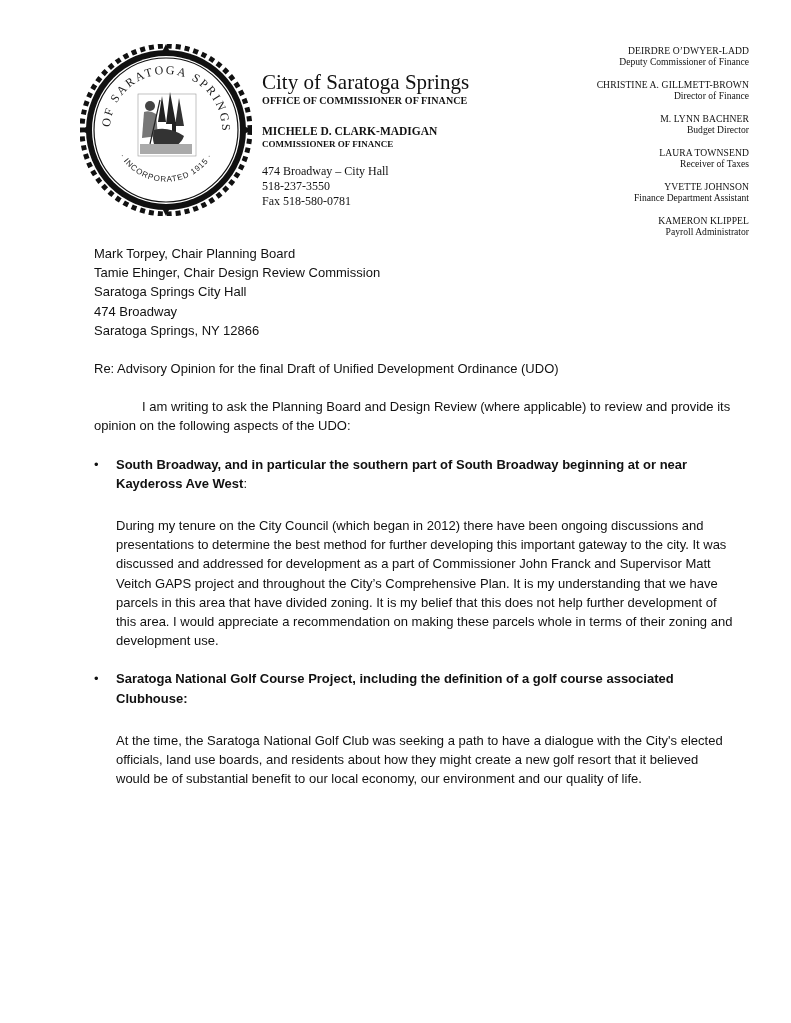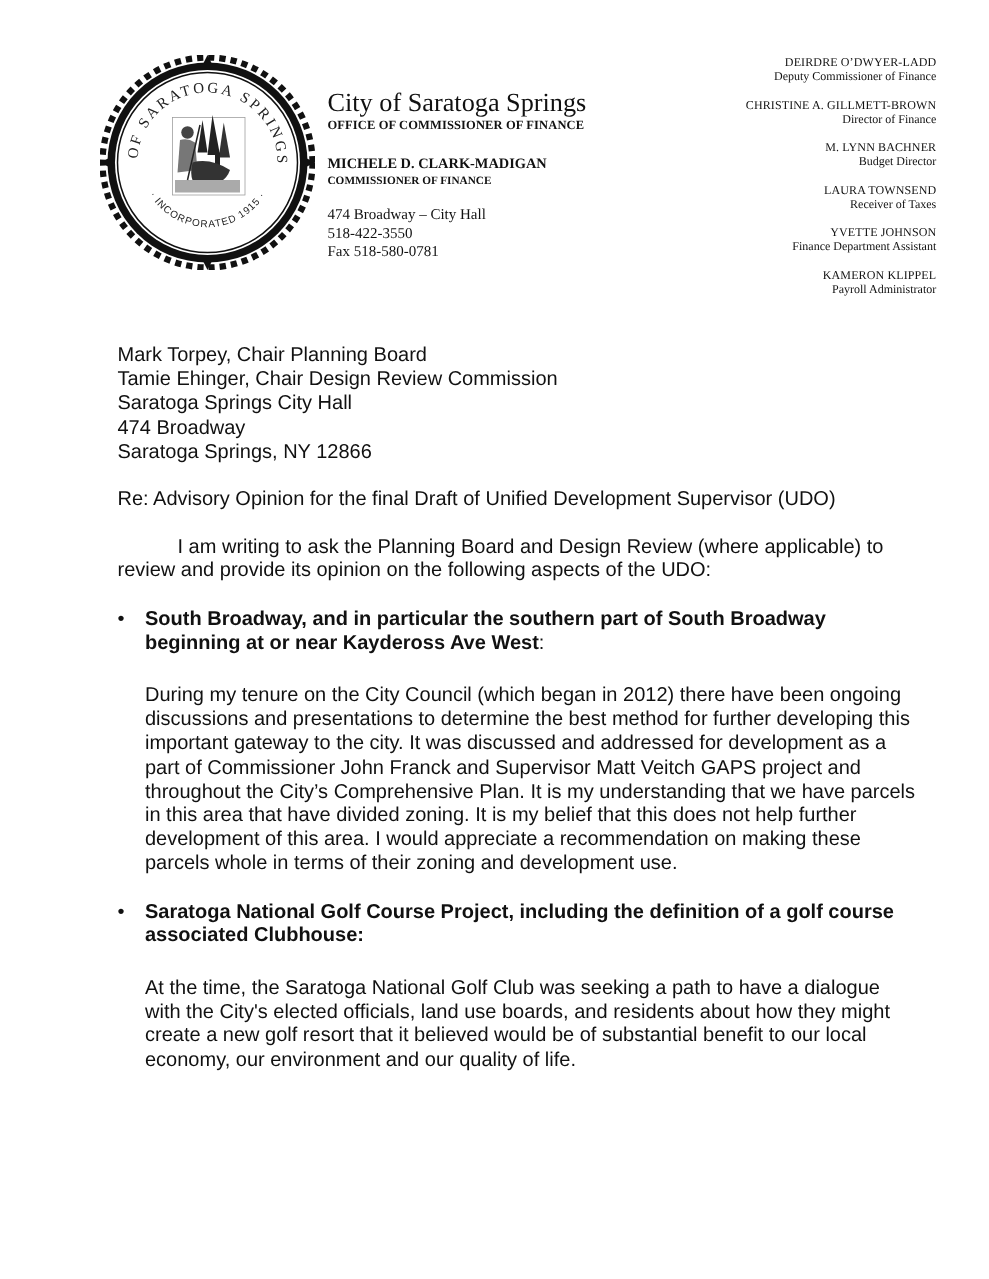--- a/index.html
+++ b/index.html
@@ -14,21 +14,21 @@
   .office { font-size: 10px; font-weight: bold; line-height: 14px; letter-spacing: 0.1px; }
   .commissioner { font-size: 11.5px; font-weight: bold; margin-top: 16px; line-height: 14px; }
   .commissioner-title { font-size: 9px; font-weight: bold; line-height: 12px; }
   .address { margin-top: 14px; font-size: 12px; line-height: 15px; }
 
   .staff { position: absolute; right: 42px; top: 45px; width: 220px; text-align: right; }
   .staff-item { margin-bottom: 12px; }
   .staff-name { font-size: 9.6px; line-height: 11px; letter-spacing: 0.1px; }
   .staff-role { font-size: 9.6px; line-height: 11px; }
 
-  .letter { position: absolute; left: 94px; top: 275px; width: 640px; font-size: 16px; line-height: 19.2px; }
+  .letter { position: absolute; left: 94px; top: 244px; width: 640px; font-size: 13px; line-height: 19.2px; }
   .recipient div { white-space: nowrap; }
   .re-line { margin-top: 19px; }
   .intro { margin-top: 19px; }
   .indent { display: inline-block; width: 48px; }
   .bullet-sec { margin-top: 19px; position: relative; padding-left: 22px; }
   .bullet-dot { position: absolute; left: 0; top: 0; }
   .bullet-head { font-weight: bold; }
   .bullet-para { margin-top: 23px; }
 </style>
 </head>
@@ -75,21 +75,21 @@
   </svg>
 </div>
 
 <div class="center-head serif">
   <h1 class="city-title">City of Saratoga Springs</h1>
   <div class="office">OFFICE OF COMMISSIONER OF FINANCE</div>
   <div class="commissioner">MICHELE D. CLARK-MADIGAN</div>
   <div class="commissioner-title">COMMISSIONER OF FINANCE</div>
   <div class="address">
     <div>474 Broadway – City Hall</div>
-    <div>518-422-3550</div>
+    <div>518-237-3550</div>
     <div>Fax 518-580-0781</div>
   </div>
 </div>
 
 <div class="staff serif">
   <div class="staff-item">
     <div class="staff-name">DEIRDRE O’DWYER-LADD</div>
     <div class="staff-role">Deputy Commissioner of Finance</div>
   </div>
   <div class="staff-item">
@@ -116,21 +116,21 @@
 
 <div class="letter sans">
   <div class="recipient">
     <div>Mark Torpey, Chair Planning Board</div>
     <div>Tamie Ehinger, Chair Design Review Commission</div>
     <div>Saratoga Springs City Hall</div>
     <div>474 Broadway</div>
     <div>Saratoga Springs, NY 12866</div>
   </div>
 
-  <div class="re-line">Re: Advisory Opinion for the final Draft of Unified Development Supervisor (UDO)</div>
+  <div class="re-line">Re: Advisory Opinion for the final Draft of Unified Development Ordinance (UDO)</div>
 
   <div class="intro"><span class="indent"></span><span>I am writing to ask the Planning Board and Design Review (where applicable) to review and provide its opinion on the following aspects of the UDO:</span></div>
 
   <div class="bullet-sec">
     <span class="bullet-dot">•</span>
     <div><span class="bullet-head">South Broadway, and in particular the southern part of South Broadway beginning at or near Kaydeross Ave West</span><span>:</span></div>
     <div class="bullet-para">During my tenure on the City Council (which began in 2012) there have been ongoing discussions and presentations to determine the best method for further developing this important gateway to the city. It was discussed and addressed for development as a part of Commissioner John Franck and Supervisor Matt Veitch GAPS project and throughout the City’s Comprehensive Plan. It is my understanding that we have parcels in this area that have divided zoning. It is my belief that this does not help further development of this area. I would appreciate a recommendation on making these parcels whole in terms of their zoning and development use.</div>
   </div>
 
   <div class="bullet-sec">

